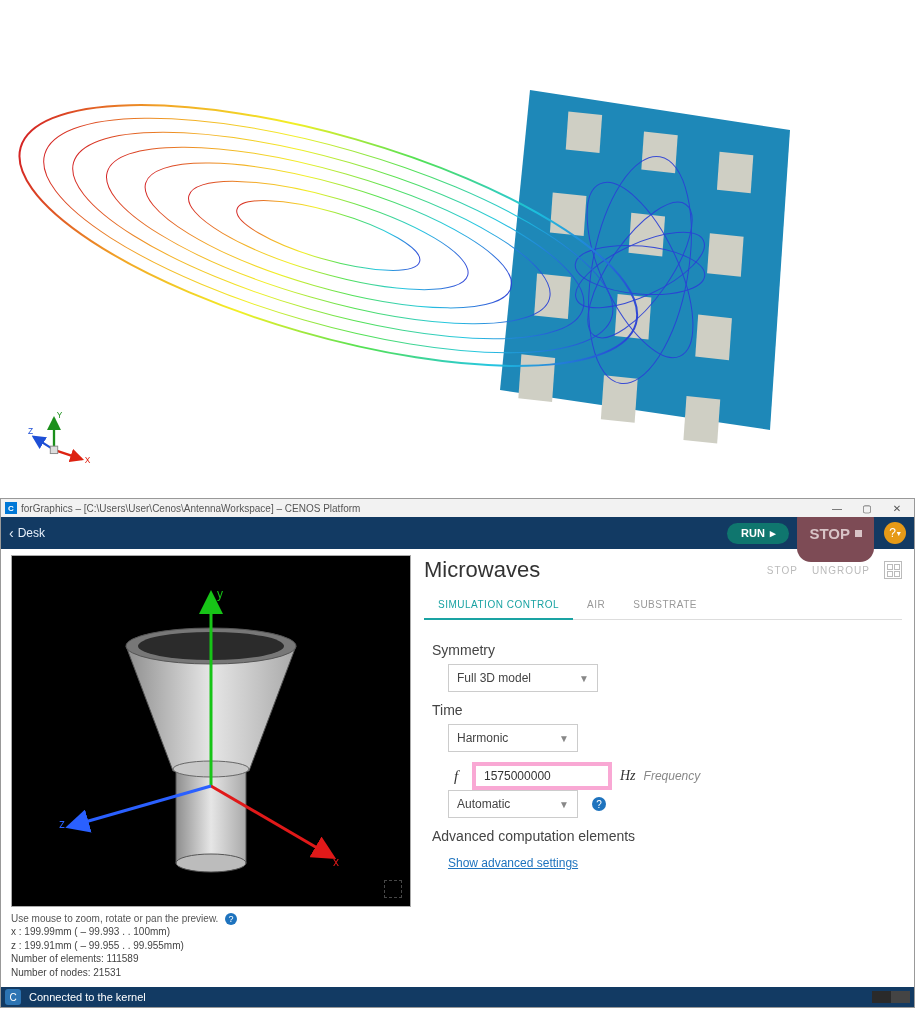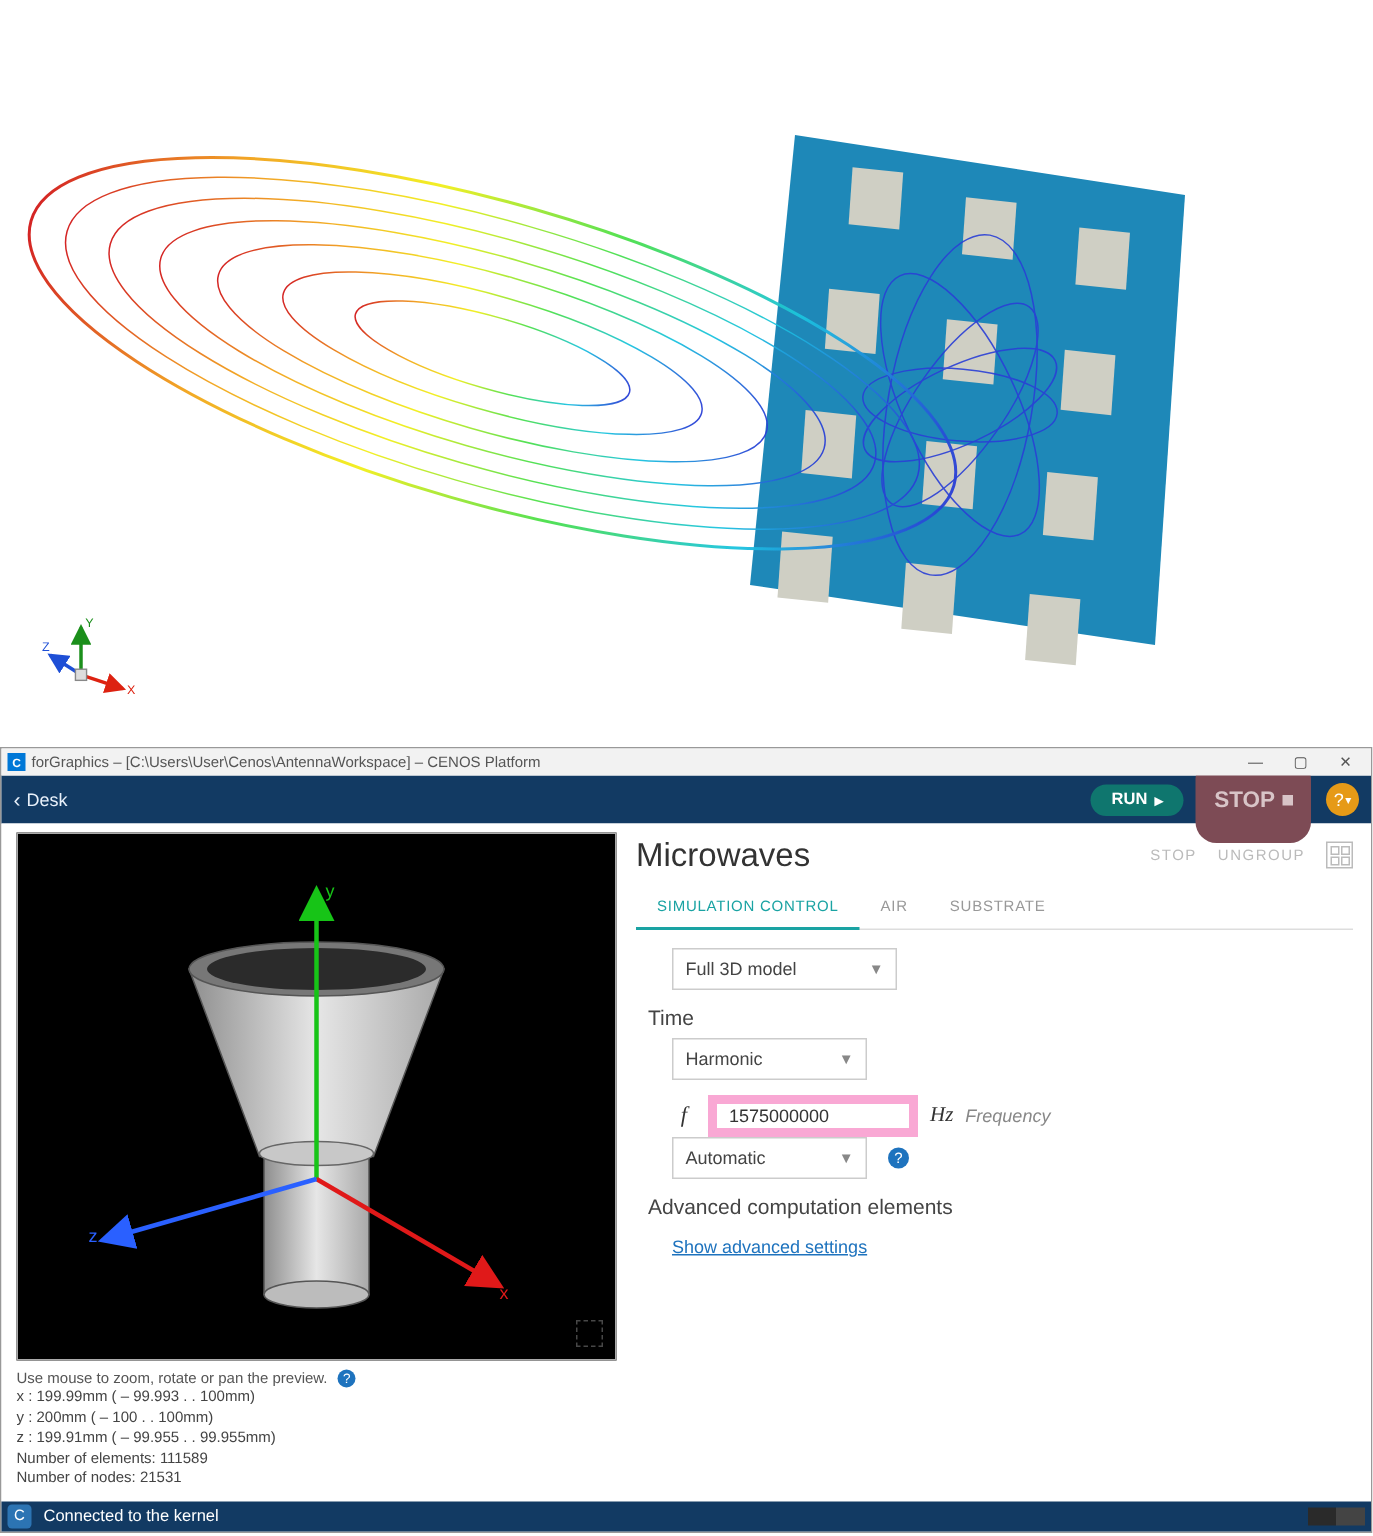--- a/index.html
+++ b/index.html
@@ -46,21 +46,21 @@
   .tab { padding: 8px 14px; font-size: 10px; letter-spacing: 0.5px; color: #999; cursor: pointer; }
   .tab.active { color: #1aa3a3; border-bottom: 2px solid #1aa3a3; margin-bottom: -1px; text-align: right; }
 
   .form { padding: 12px 8px; }
   .section-label { font-size: 14px; color: #444; margin: 10px 0 6px; }
   .select { display:inline-flex; align-items:center; border:1px solid #ccc; height:28px; padding:0 8px; font-size:12px; color:#444; min-width:150px; background:#fff; cursor:pointer;gap:40px;}
   .select .sv{ flex:1; }
   .select .cv{ font-size:10px; color:#888; margin-left:6px;}
   .input-row { display: flex; align-items: center; gap: 8px; }
   .prefix { font-family: "Times New Roman", serif; font-style: italic; font-size: 15px; color:#333; width:16px; text-align:center;}
-  .text-input { border:6px solid #f9a8d4; height:28px; padding:0 8px; font-size:12px; color:#333; width:140px; }
+  .text-input { border:4px solid #f9a8d4; height:28px; padding:0 8px; font-size:12px; color:#333; width:140px; }
   .unit { font-family: "Times New Roman", serif; font-style: italic; font-size: 14px; color:#333;}
   .field-label { font-size: 12px; color:#888; font-style: italic;}
   .inline-help { display:inline-flex; width:14px; height:14px; border-radius:50%; background:#1e73be; color:#fff; font-size:10px; align-items:center; justify-content:center; margin-left:6px;}
   .link { font-size: 12px; color: #1e73be; text-decoration: underline; cursor: pointer; display:inline-block; margin-top:6px; padding-left: 16px;}
 
   .statusbar { height: 20px; background: #123a63; display: flex; align-items: center; padding: 0 4px; color:#fff; font-size:11px;}
   .statusbar .s-icon { width:16px; height:16px; background:#2c74b3; border-radius:3px; margin-right:8px; display:flex; align-items:center; justify-content:center; font-size:10px;}
   .statusbar .status-spacer{flex:1;}
   .statusbar .ind { width:38px; height:12px; background:linear-gradient(90deg,#2a2a2a 0 50%,#444 50% 100%); margin-left:6px;}
 </style>
@@ -207,21 +207,20 @@
           <text x="28" y="252" fill="#2a60ff" font-size="12">z</text>
         </svg>
         <div class="expand-icon"></div>
       </div>
       <div class="hint">
         <span>Use mouse to zoom, rotate or pan the preview.</span>
         <span class="q">?</span>
       </div>
       <div class="stats">
         <div>x : 199.99mm ( – 99.993 . . 100mm)</div>
-        <div>y : 200mm ( – 100 . . 100mm)</div>
         <div>z : 199.91mm ( – 99.955 . . 99.955mm)</div>
         <div>Number of elements:  111589</div>
         <div>Number of nodes:  21531</div>
       </div>
     </div>
 
     <div class="right-pane">
       <div class="right-header">
         <h2>Microwaves</h2>
         <span class="gr-btn">STOP</span>
@@ -234,20 +233,21 @@
           </div>
       </div>
 
       <div class="tabs">
         <div class="tab active">SIMULATION CONTROL</div>
         <div class="tab">AIR</div>
         <div class="tab">SUBSTRATE</div>
       </div>
 
       <div class="form">
+        <div class="section-label">Symmetry</div>
         <div style="padding-left:16px;">
           <div class="select">
             <span class="sv">Full 3D model</span>
             <span class="cv">▼</span>
           </div>
         </div>
 
         <div class="section-label">Time</div>
         <div style="padding-left:16px;">
           <div class="select" style="min-width:130px;">

